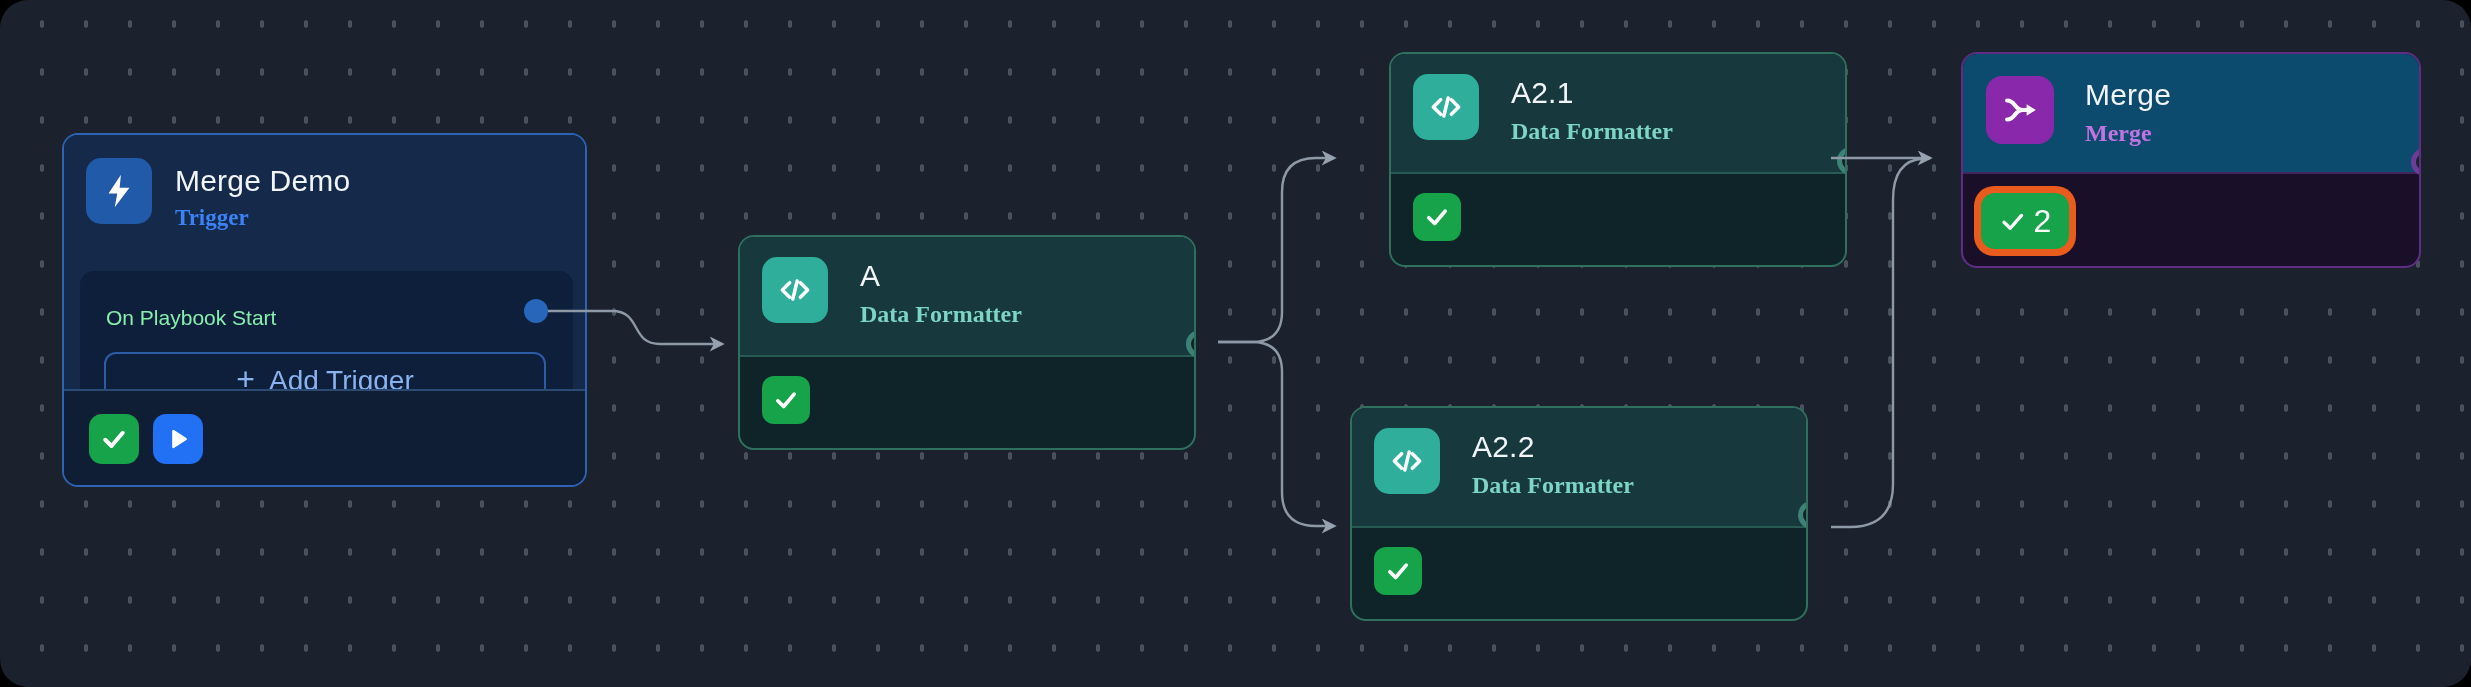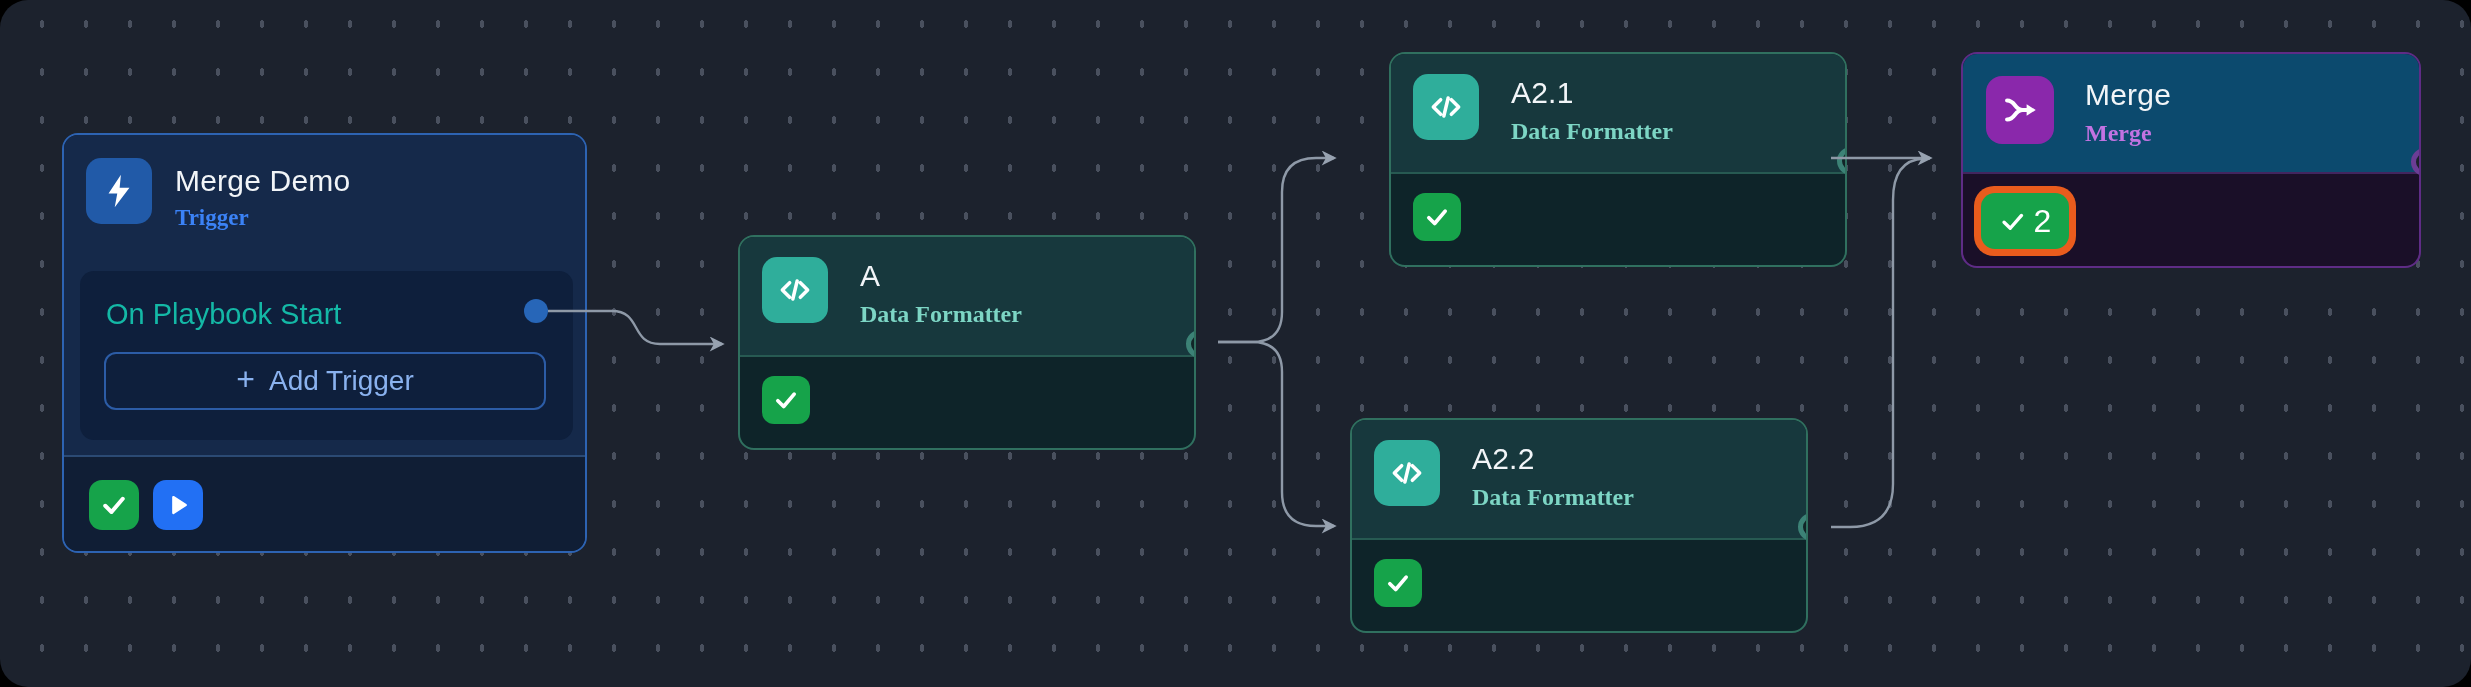--- a/index.html
+++ b/index.html
@@ -7,30 +7,30 @@
   #canvas {
     position:absolute; inset:0; border-radius:28px;
     background-color:#1c222d;
     background-image: radial-gradient(2.2px 4.2px at 22px 24px, #49505e 96%, transparent 100%);
     background-size: 44px 48px;
     background-position: 20px 0px;
   }
   .node { position:absolute; border-radius:16px; overflow:hidden; z-index:2; }
 
   
-  #node-trigger { left:62px; top:133px; width:525px; height:420px; background:#101e35; border:2px solid #2d63b2;padding-left:12px; }
+  #node-trigger { left:62px; top:133px; width:525px; height:354px; background:#101e35; border:2px solid #2d63b2;padding-left:12px; }
   #node-trigger .hdr { position:absolute; left:0; top:0; width:100%; height:324px; background:#15294a; }
   .app-icon { position:absolute; display:flex; align-items:center; justify-content:center; border-radius:15px; }
   #trigger-icon { left:22px; top:23px; width:66px; height:66px; background:#215aa8; }
   .n-title { position:absolute; color:#f2f5f8; font-size:30px; font-weight:500; letter-spacing:.2px; white-space:nowrap; }
   .n-sub   { position:absolute; font-size:23px; font-weight:700; white-space:nowrap;font-family:Liberation Serif, serif; }
   #node-trigger .n-title { left:111px; top:29px; }
   #node-trigger .n-sub   { left:111px; top:70px; color:#3b82f6; }
   #trigger-panel { position:absolute; left:16px; top:136px; width:493px; height:169px; background:#0e1f3c; border-radius:14px; }
-  #trigger-row-label { position:absolute; left:26px; top:27px; font-size:29px; font-weight:500; color:#14b8a6; white-space:nowrap; }
+  #trigger-row-label { position:absolute; left:26px; top:35px; font-size:21px; font-weight:500; color:#86efac; white-space:nowrap; }
   #add-trigger-btn { position:absolute; left:24px; top:81px; width:442px; height:58px; border:2px solid #2c5ca6; border-radius:12px;
     display:flex; align-items:center; justify-content:center; gap:14px; color:#8ab2ef; font-size:28px; background:transparent; cursor:pointer; }
   #add-trigger-btn .plus { font-size:32px; font-weight:400; margin-top:-3px; }
   #node-trigger .ftr { position:absolute; left:0; bottom:0; width:100%; height:96px; background:#101e35; border-top:2px solid #2b4a74; }
   .sq-btn { position:absolute; width:50px; height:50px; border-radius:13px; display:flex; align-items:center; justify-content:center; }
   #trigger-success-btn { left:25px; top:23px; background:#16a34a; }
   #trigger-run-btn { left:89px; top:23px; background:#2270f4; }
 
   
   #trigger-output-port { position:absolute; left:524px; top:299px; width:24px; height:24px; border-radius:50%; background:#2766b8; z-index:6; }
@@ -40,21 +40,21 @@
   .fnode .hdr { position:absolute; left:0; top:0; width:100%; height:120px; background:#17383d; border-bottom:2px solid #275a52; }
   .fnode .app-icon { left:22px; top:20px; width:66px; height:66px; background:#2fae9b; }
   .fnode .n-title { left:120px; top:22px; }
   .fnode .n-sub   { left:120px; top:64px; color:#7dd6c5; font-size:24px; }
   .fnode .ftr { position:absolute; left:0; bottom:0; width:100%; height:95px; }
   .fnode .check-btn { left:22px; top:23px; width:48px; height:48px; background:#16a34a; position:absolute; border-radius:12px; display:flex; align-items:center; justify-content:center; }
   .out-port { position:absolute; width:28px; height:28px; border-radius:50%; z-index:6; }
   .fnode .out-port { left:446px; top:93px; background:#112527; border:5px solid #3c8276; }
   #node-a   { left:738px;  top:235px; }
   #node-a21 { left:1350px; top:52px;margin-left:39px;  }
-  #node-a22 { left:1350px; top:418px;text-align:center; }
+  #node-a22 { left:1350px; top:406px;text-align:center; }
 
   
   #node-merge { left:1961px; top:52px; width:460px; height:216px; background:#1a0f28; border:2px solid #5f2c86; }
   #node-merge .hdr { position:absolute; left:0; top:0; width:100%; height:120px; background:#0c4a6e; border-bottom:2px solid #42255e; }
   #merge-icon { left:23px; top:22px; width:68px; height:68px; background:#8a28ab; border-radius:16px; }
   #node-merge .n-title { left:122px; top:24px; }
   #node-merge .n-sub { left:122px; top:66px; color:#c273e2; font-size:24px; }
   #node-merge .out-port { left:448px; top:94px; background:#1c222d; border:5px solid #6b3d95; }
   #merge-badge-ring { position:absolute; left:11px; top:132px; background:#e95c1d; border-radius:20px; padding:7px; display:inline-flex; }
   #merge-badge { background:#16a34a; border-radius:14px; height:56px; min-width:88px; padding:0 16px; display:flex; align-items:center; justify-content:center; gap:8px; }

